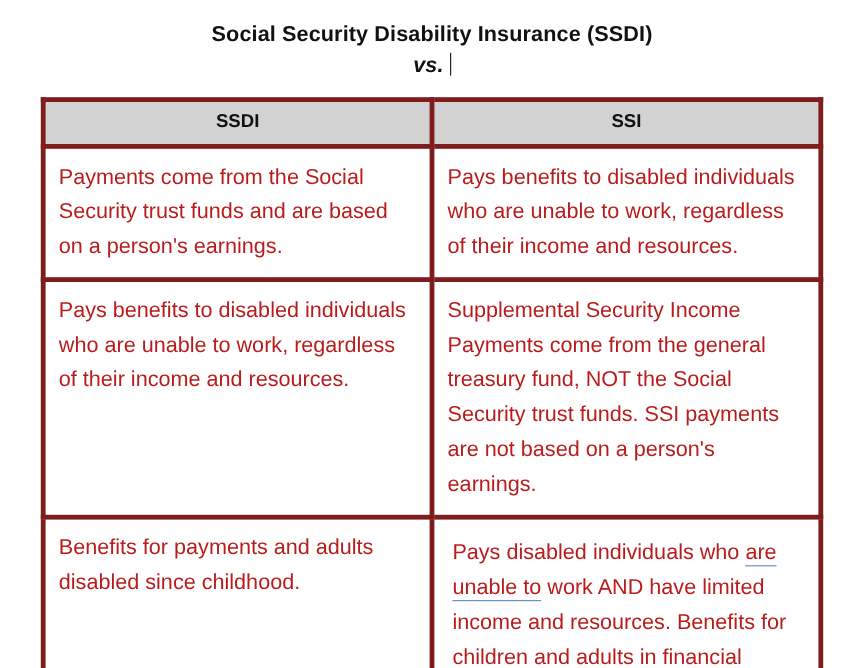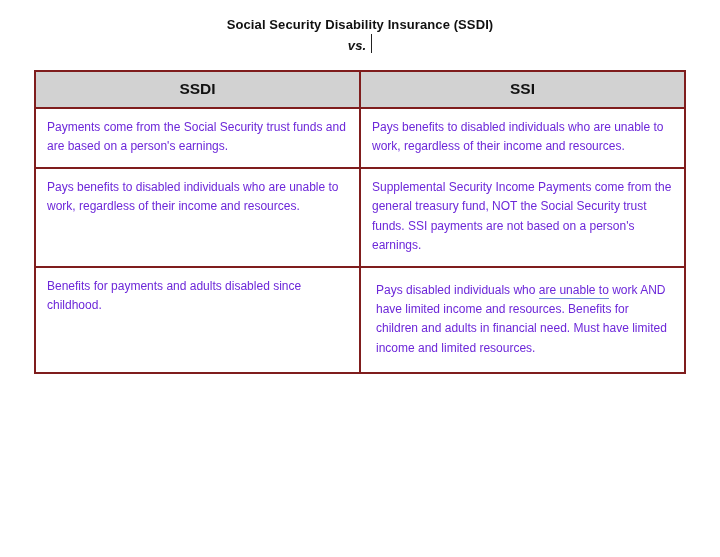--- a/index.html
+++ b/index.html
@@ -19,21 +19,21 @@
     height: 557px;
     box-sizing: border-box;
     padding: 16px 34px 0 34px;
     position: relative;
   }
   .title-block {
     text-align: center;
     margin: 0 0 14px 0;
   }
   .title-line {
-    font-size: 13px;
+    font-size: 18px;
     font-weight: bold;
     letter-spacing: 0.1px;
     line-height: 1.42;
     color: #111111;
   }
   .title-line.mid {
     position: relative;
     display: block;
     font-style: italic;
   }
@@ -46,36 +46,36 @@
     margin-left: 5px;
   }
   table.compare {
     border-collapse: collapse;
     width: 652px;
     table-layout: fixed;
     border: 1px solid #6f6f6f;
   }
   table.compare th,
   table.compare td {
-    border: 2px solid #7f1d1d;
+    border: 4px solid #7f1d1d;
     vertical-align: top;
     padding: 9px 11px 10px 11px;
   }
   table.compare th {
     background: #d2d2d2;
     text-align: center;
     font-size: 15.5px;
     font-weight: bold;
     padding: 8px 10px 9px 10px;
     color: #111;
   }
   table.compare td {
-    font-size: 12px;
+    font-size: 18px;
     line-height: 1.62;
-    color: #6d28d9;
+    color: #b91c1c;
   }
   td.cell p {
     margin: 4px;
   }
   .underlined {
     border-bottom: 1.5px solid #6b8fd6;
     padding-bottom: 1px;
   }
 </style>
 </head>

